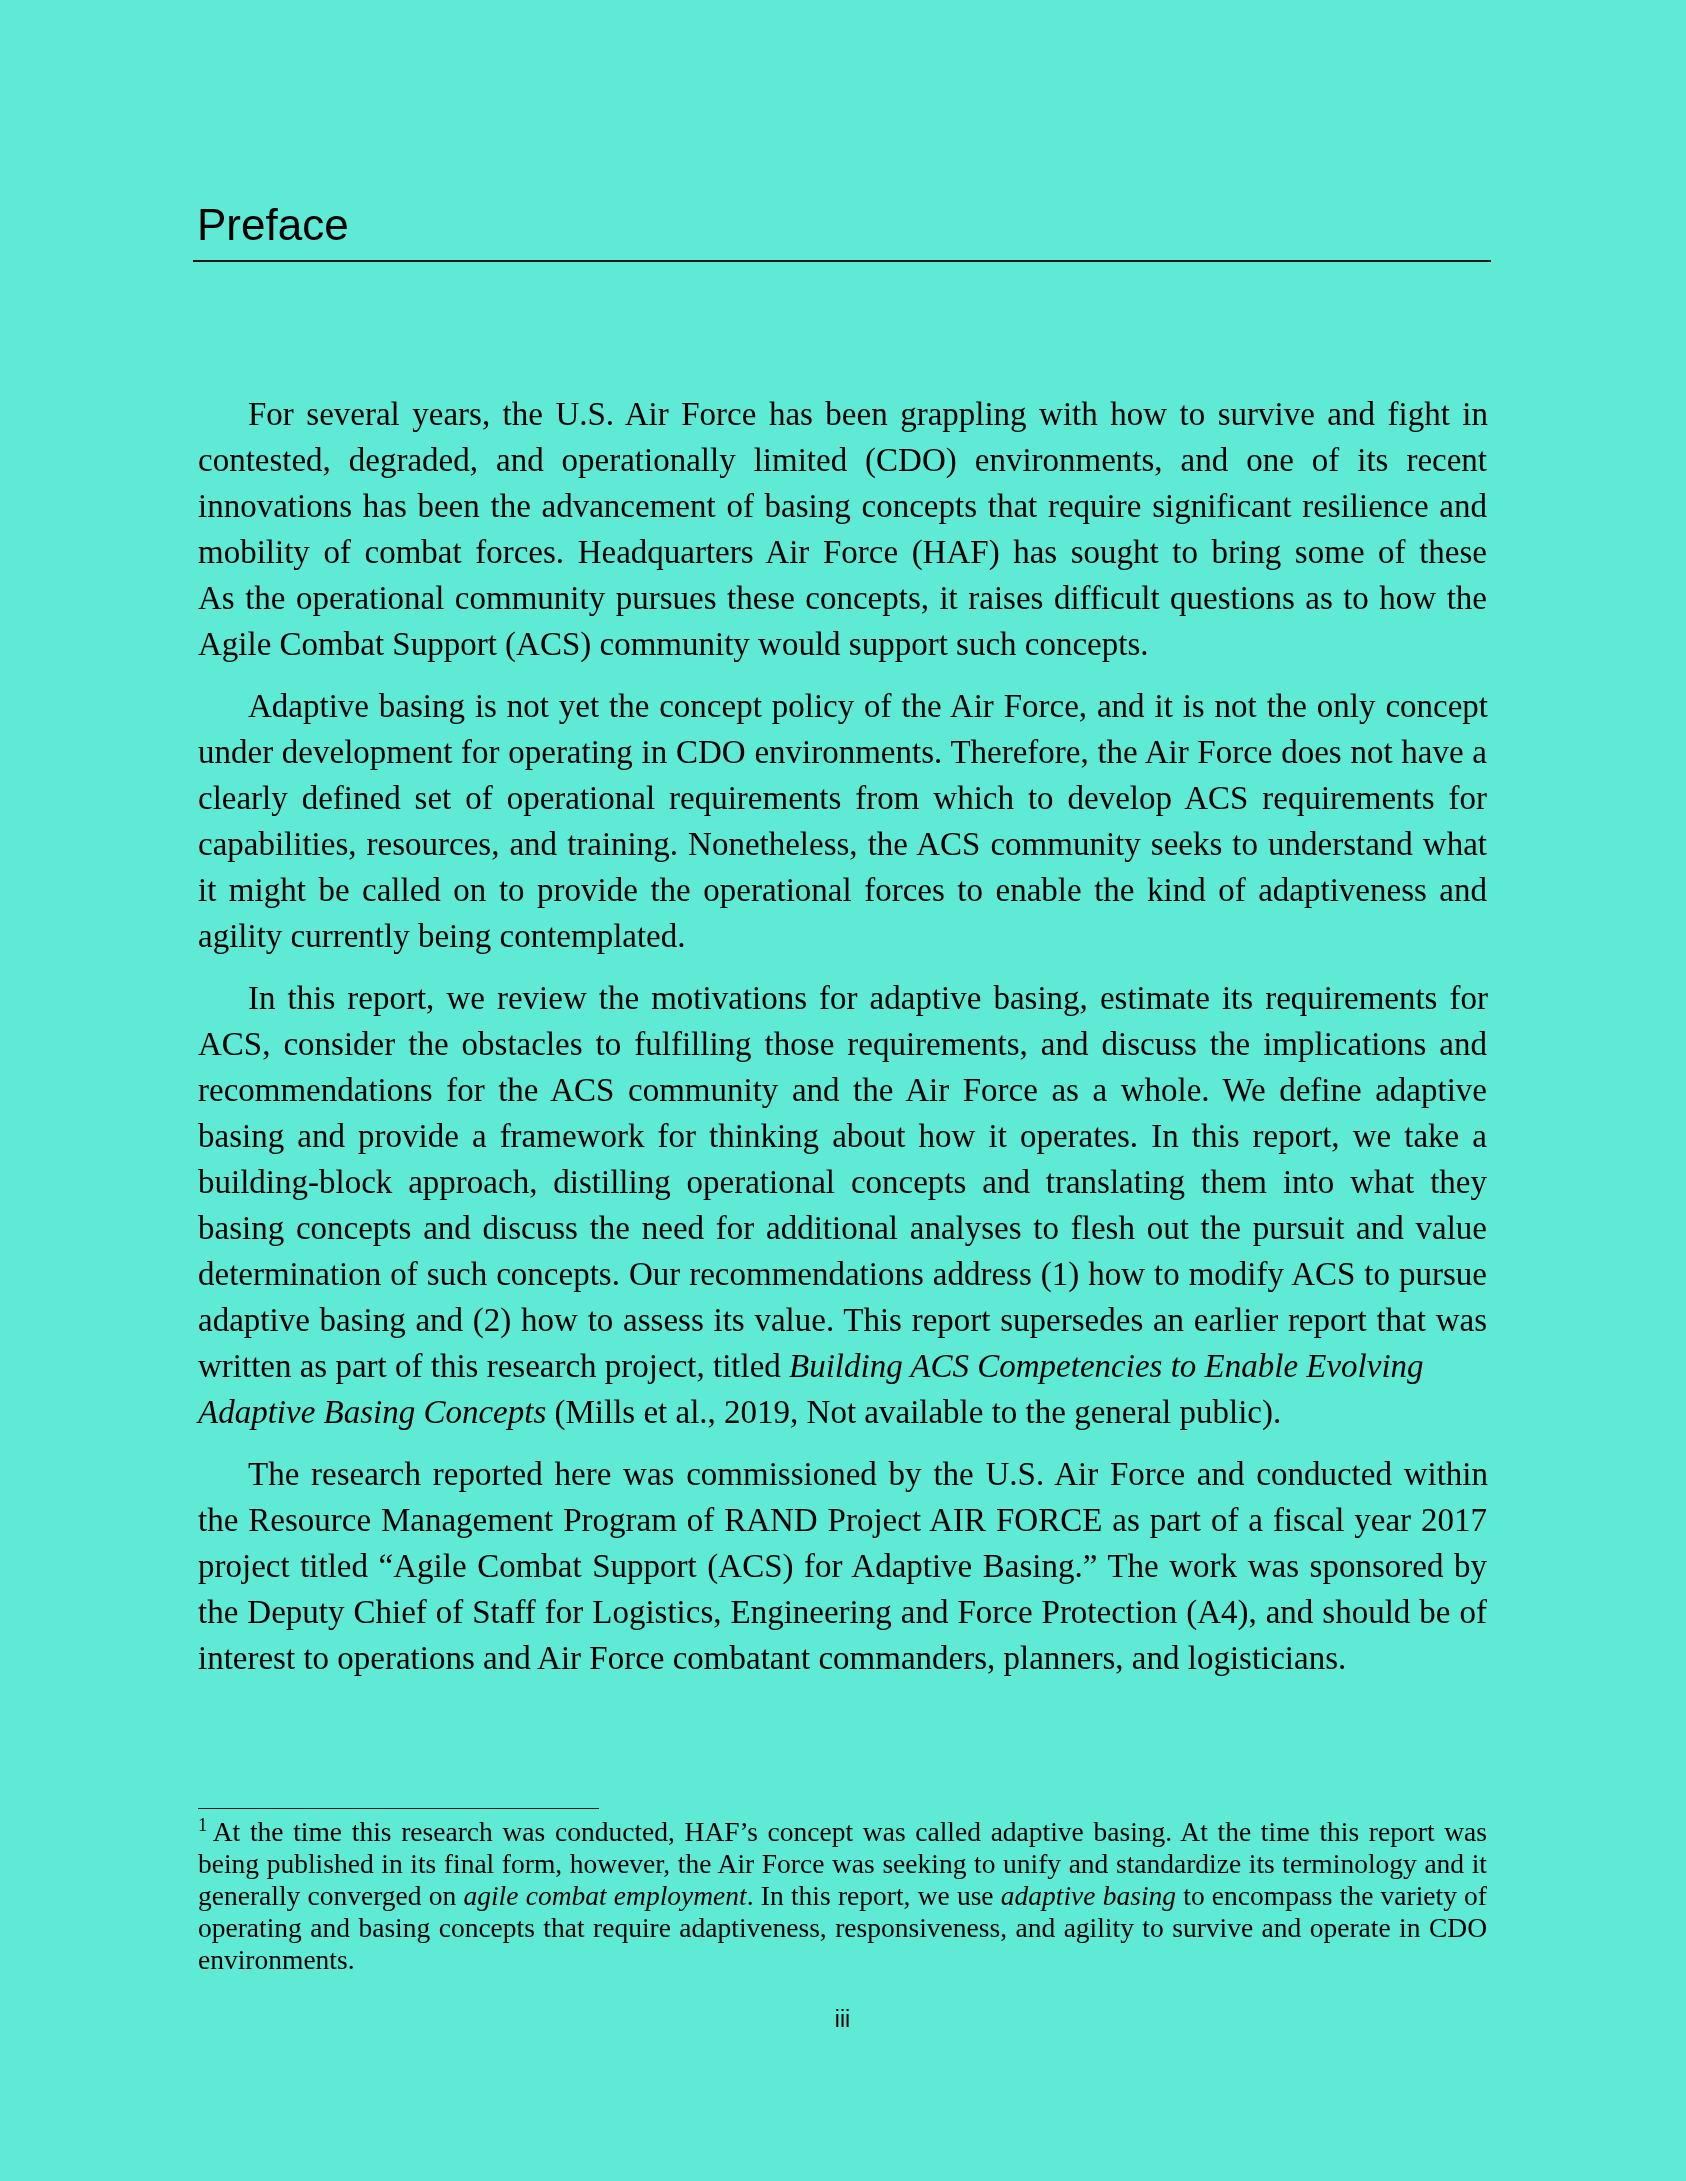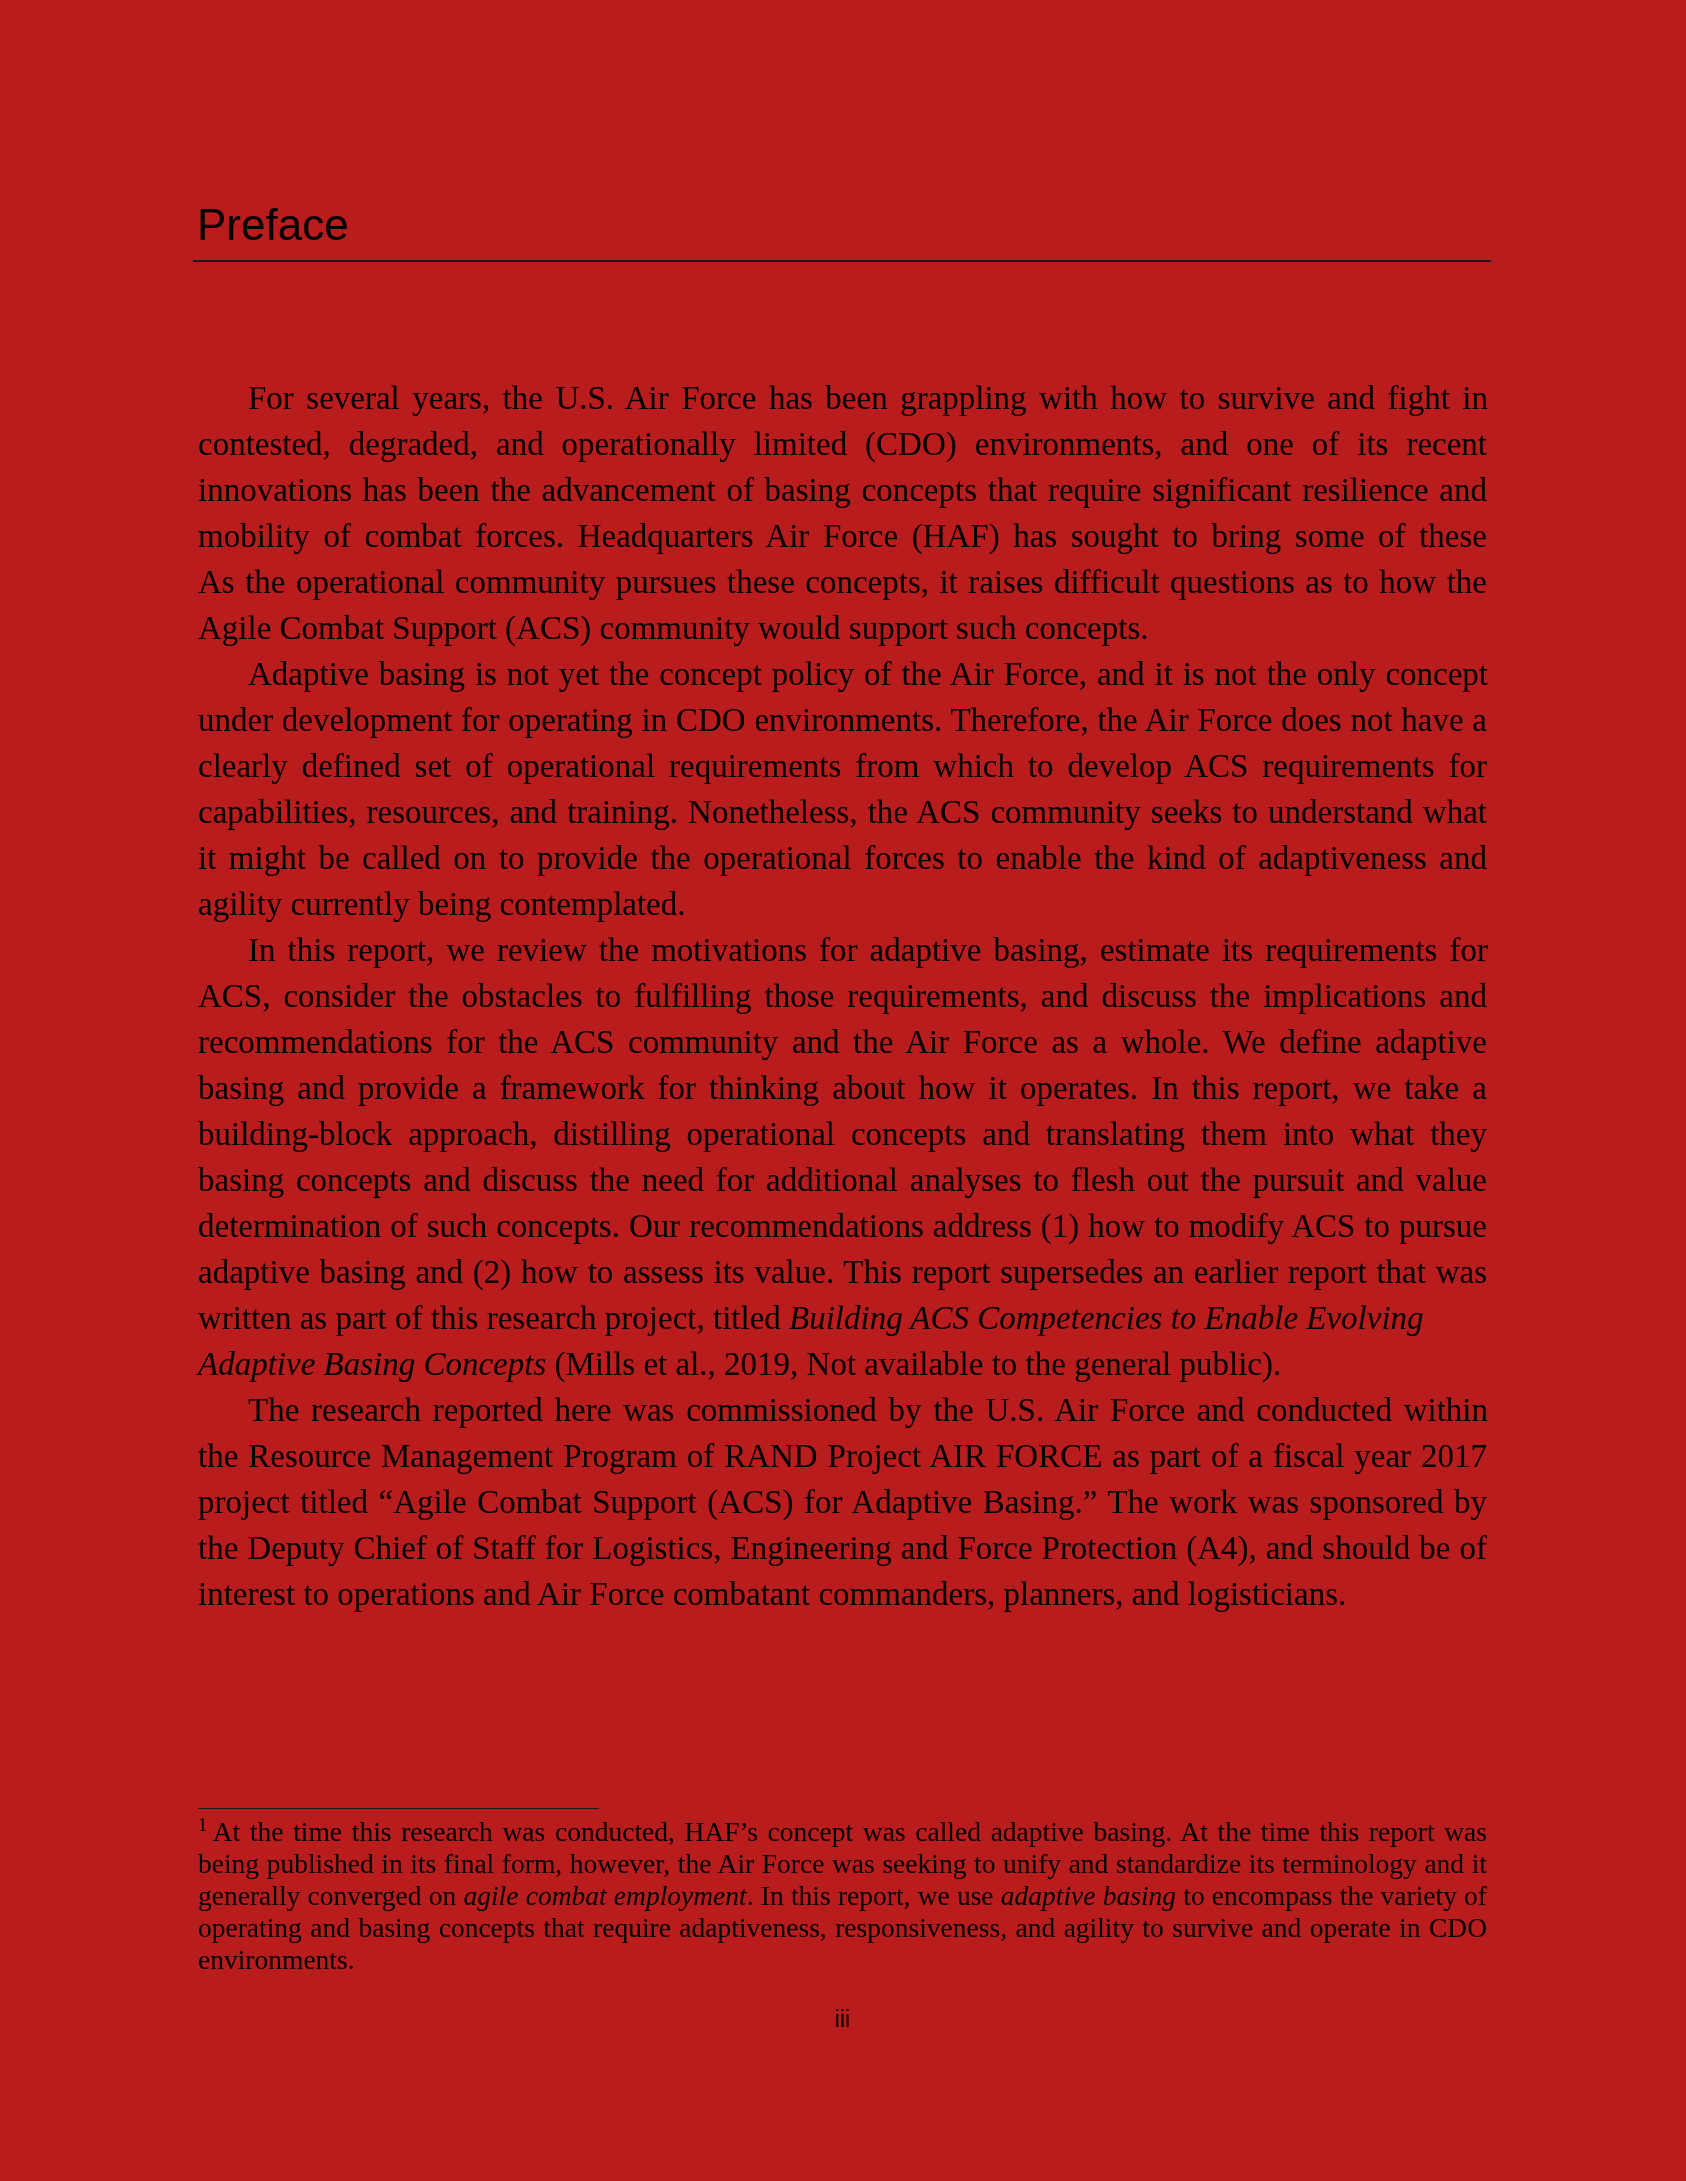--- a/index.html
+++ b/index.html
@@ -1,33 +1,33 @@
 <!DOCTYPE html>
 <html style="font-size:14.7px"><head>
   <meta charset="utf-8">
   <style>
     html, body { margin: 0; padding: 0; background: #ffffff; }
     body { width: 1686px; height: 2182px; position: relative; overflow: hidden; }
-    .page { position: absolute; left: 0; top: 0; width: 1686px; height: 2182px; background: #b91c1c; color: #000000; }
+    .page { position: absolute; left: 0; top: 0; width: 1686px; height: 2182px; background: #5eead4; color: #000000; }
     .title {
       position: absolute; left: 197px; top: 203px;
       font-family: "Liberation Sans", sans-serif; font-size: 44px; line-height: 44px;
       font-weight: normal; margin: 0; color: #000;
     }
     .title-rule {
       position: absolute; left: 193px; top: 260px; width: 1298px; height: 0;
       border-top: 2.3px solid #1a1a1a;
     }
     .body {
       position: absolute; left: 198px; top: 375px; width: 1295px;
       font-family: "Liberation Serif", serif; font-size: 33px; line-height: 46px;
       color: #000;
     }
     .line { white-space: nowrap; height: 46px; }
-    .line.indent { padding-left: 50px; }
+    .line.indent { padding-left: 50px; margin-top: 16px; }
     .line.just { text-align: justify; text-align-last: justify; width: 1289px; }
     .line.just.indent { width: 1240px; }
     i { font-style: italic; }
     sup.fnref { font-size: 20px; line-height: 0; position: relative; top: -3.7px; vertical-align: super; }
     .fn-rule {
       position: absolute; left: 198px; top: 1808px; width: 401px; height: 0;
       border-top: 1.4px solid #1a1a1a;
     }
     .footnotes {
       position: absolute; left: 198px; top: 1816px; width: 1295px;

